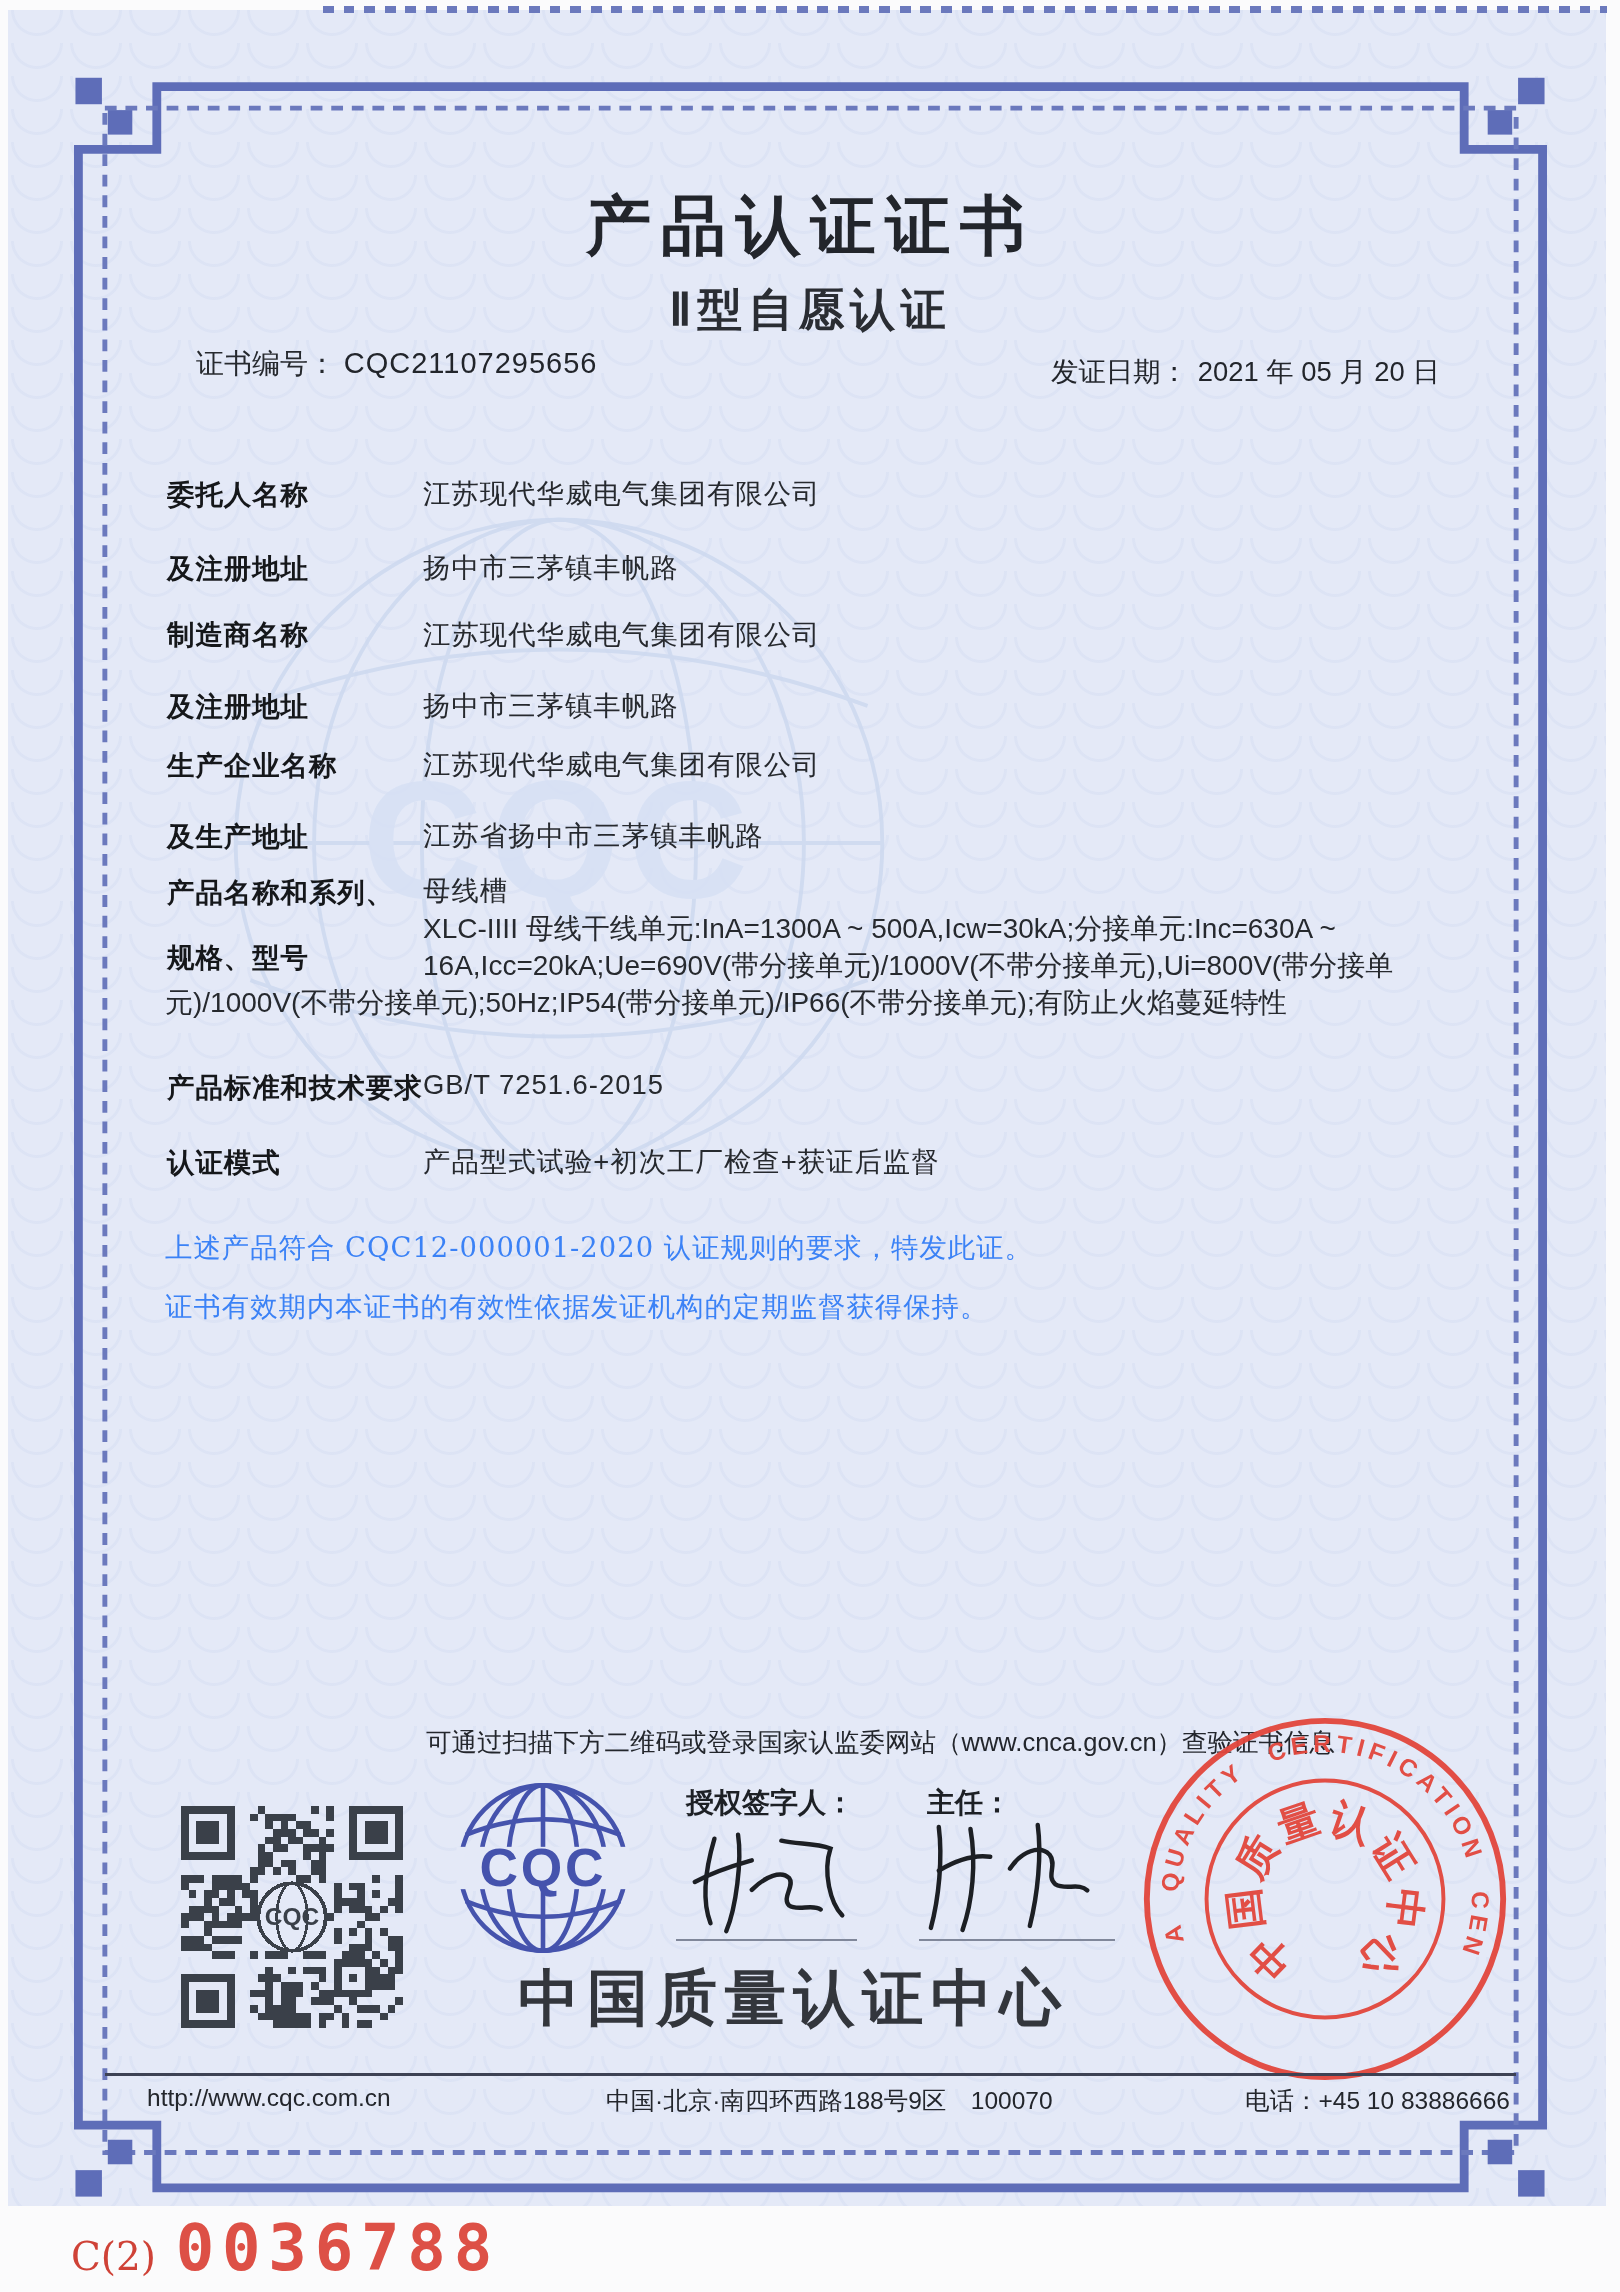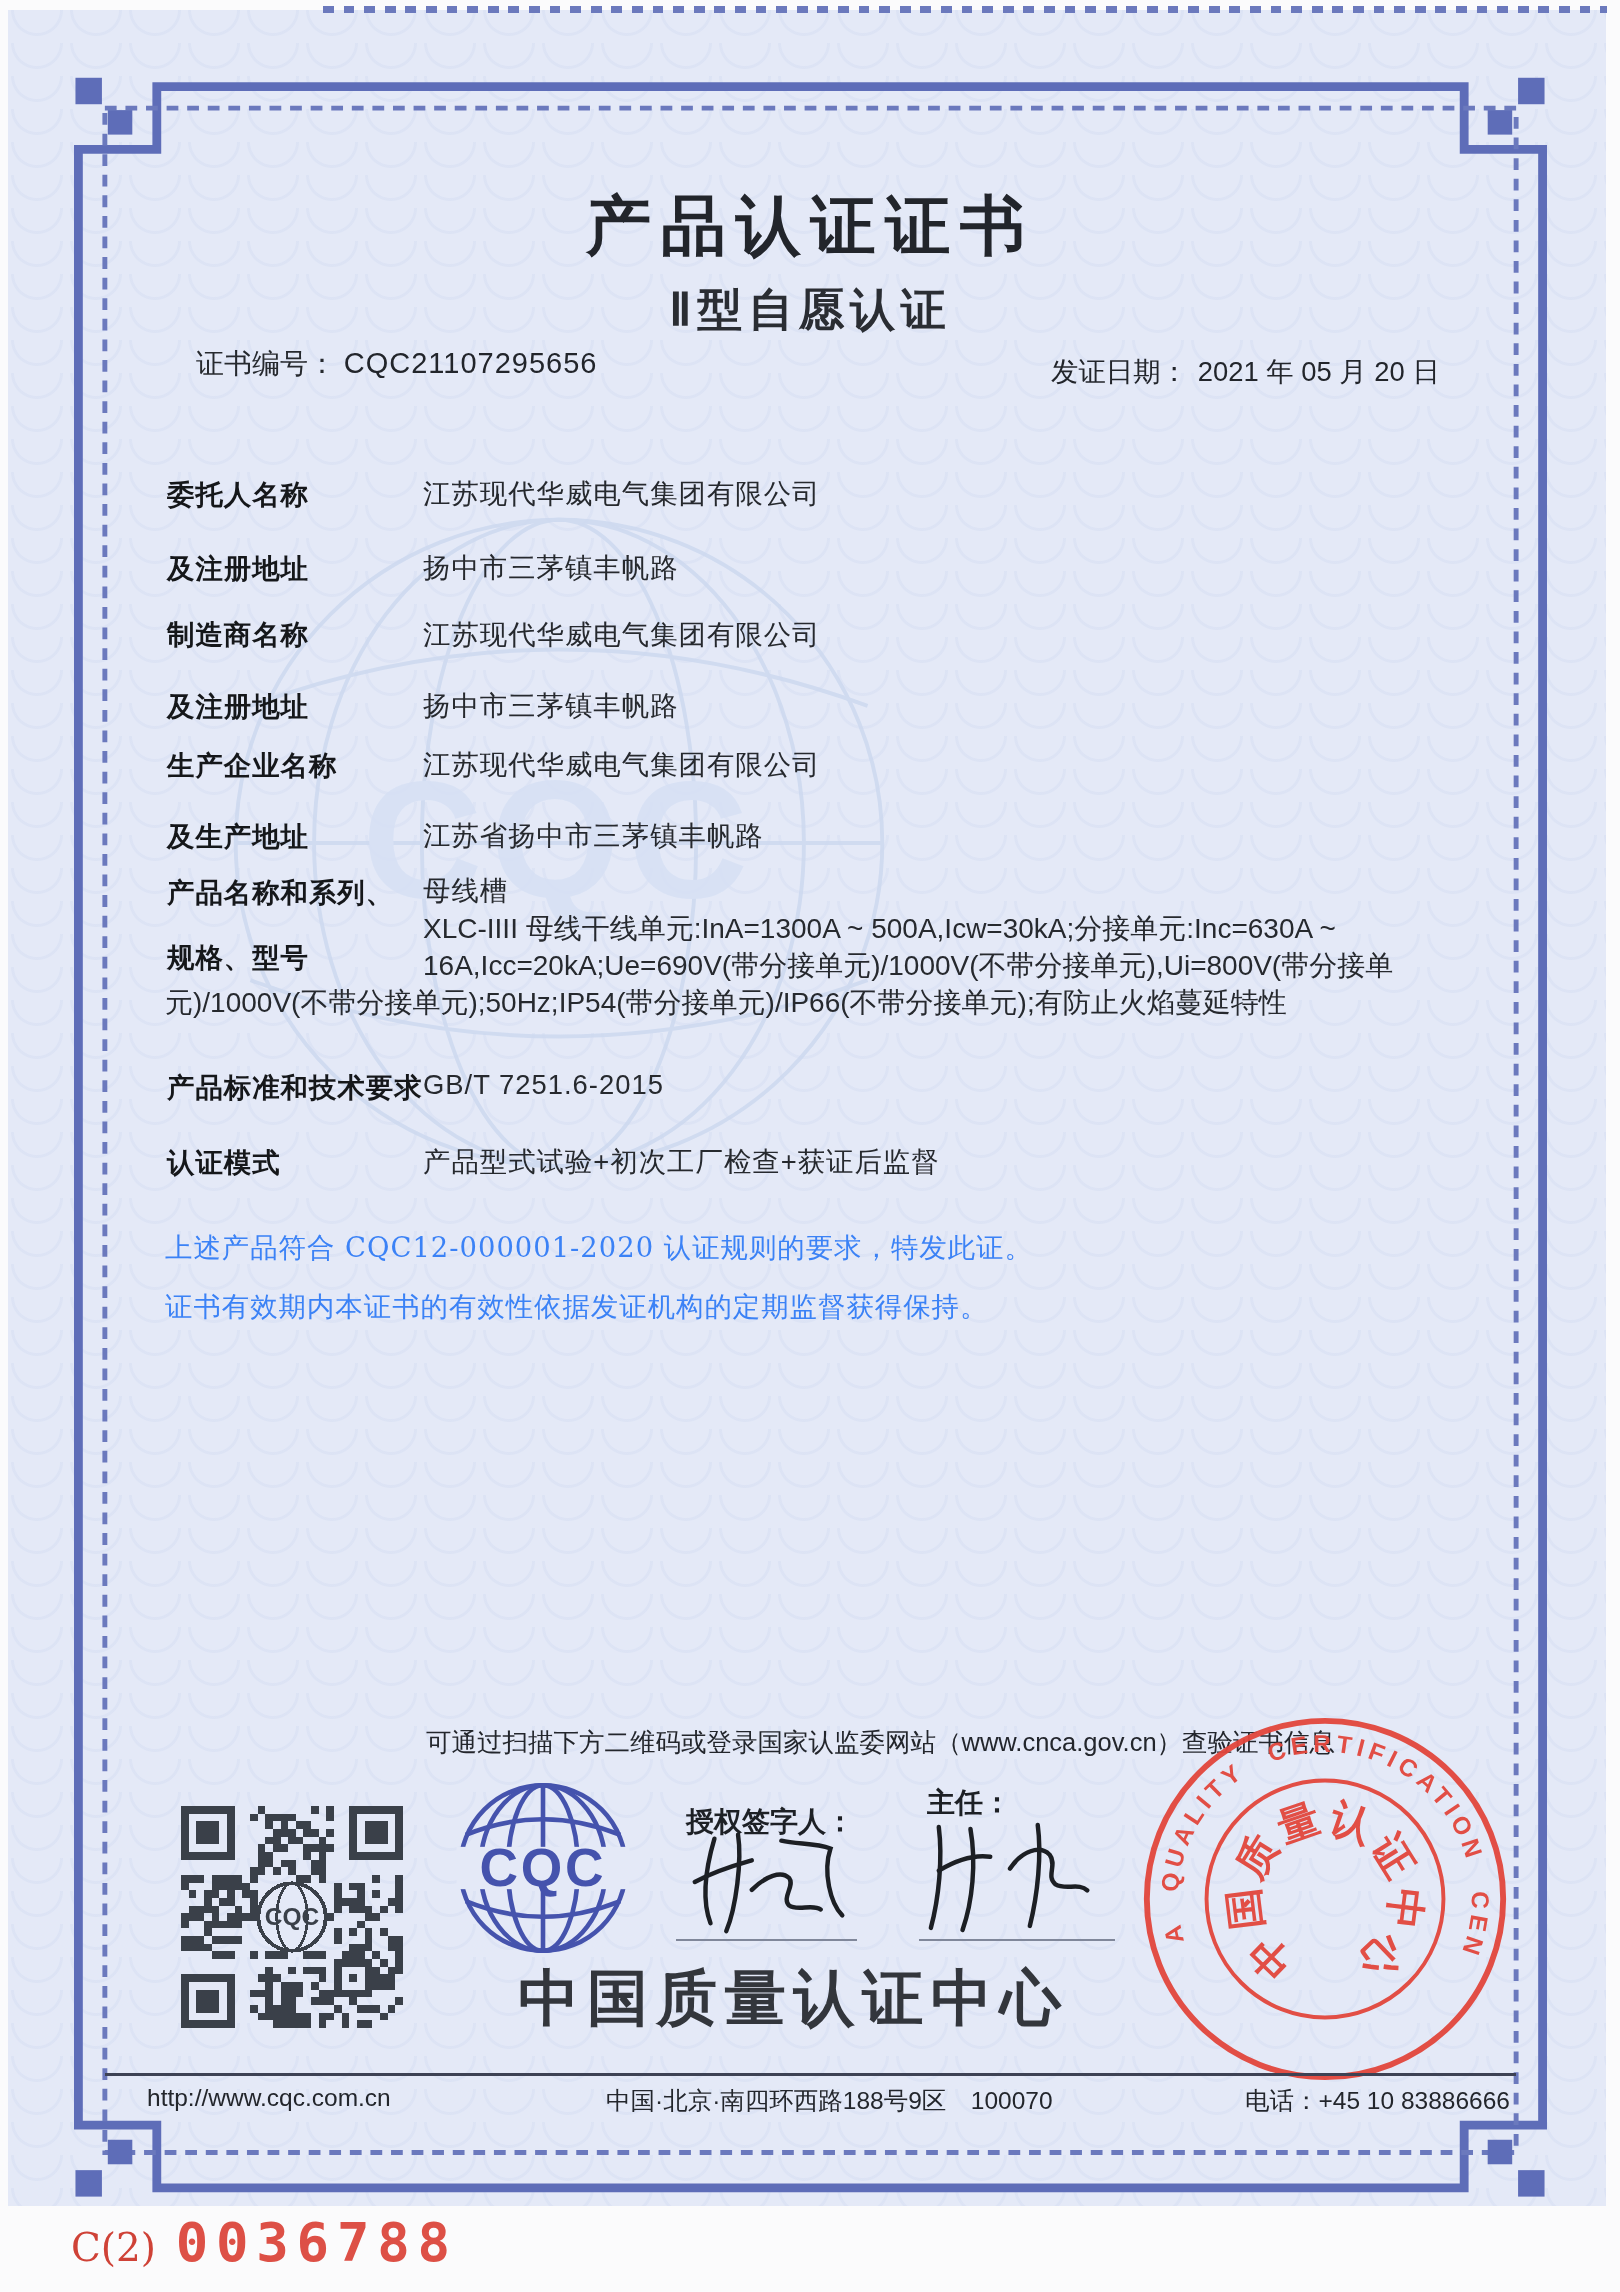--- a/index.html
+++ b/index.html
@@ -47,21 +47,21 @@
   .org-name{
     left:421px;top:1958px;width:745px;text-align:center;
     font-size:61px;font-weight:bold;letter-spacing:7.8px;color:#33363c;
   }
   .sign-label{font-size:28px;font-weight:bold;color:#1d2025;}
   .sig-line{height:2px;background:#80879a;}
   .footer-line{left:105px;top:2073px;width:1411px;height:2.9px;background:#3d4254;}
   .footer-text{font-size:24.5px;color:#23262c;top:2084px;}
   .serial{left:71px;top:2211px;display:flex;align-items:baseline;gap:19.6px;}
   .serial .pre{font-family:"DejaVu Serif",serif;font-size:39px;color:#cf4237;}
-  .serial .num{font-family:"DejaVu Sans Mono",monospace;font-weight:bold;font-size:54px;color:#dd5046;letter-spacing:7.8px;}
+  .serial .num{font-family:"DejaVu Sans Mono",monospace;font-weight:bold;font-size:64px;color:#dd5046;letter-spacing:7.8px;}
   svg text{font-family:"Liberation Sans",sans-serif;}
 </style>
 </head>
 <body>
 
 <div class="abs paper"></div>
 
 <svg class="abs" style="left:221px;top:505px;width:676px;height:676px;opacity:.8;" viewBox="0 0 690 690">
   <g fill="none" stroke="#ccd8ef" stroke-width="4">
     <circle cx="345" cy="345" r="330"></circle>
@@ -406,21 +406,21 @@
     <ellipse cx="100" cy="100" rx="38" ry="90"></ellipse>
     <ellipse cx="100" cy="100" rx="68" ry="90"></ellipse>
     <path d="M16 64 Q100 30 184 64"></path>
     <path d="M16 136 Q100 170 184 136"></path>
     <line x1="100" y1="10" x2="100" y2="190"></line>
   </g>
   <rect x="6" y="77" width="188" height="46" fill="#e4e9f7"></rect>
   <text x="100" y="120" text-anchor="middle" font-size="58" font-weight="bold" fill="#4553ad" letter-spacing="3">CQC</text>
 </svg>
 
-<div class="abs sign-label" style="left:686px;top:1784px;margin-top:19px;">授权签字人：</div>
+<div class="abs sign-label" style="left:686px;top:1784px;">授权签字人：</div>
 <div class="abs sign-label" style="left:927px;top:1784px;">主任：</div>
 
 <div class="abs sig-line" style="left:676px;top:1939px;width:181px;"></div>
 <div class="abs sig-line" style="left:919px;top:1939px;width:196px;"></div>
 
 <svg class="abs" style="left:686px;top:1821px;width:169px;height:118px;" viewBox="0 0 170 120">
   <g fill="none" stroke="#1c1f24" stroke-width="4.5" stroke-linecap="round">
     <path d="M28 18 C20 45 14 78 24 104"></path>
     <path d="M8 62 C30 50 52 44 66 40"></path>
     <path d="M52 14 C56 40 50 88 40 112"></path>

